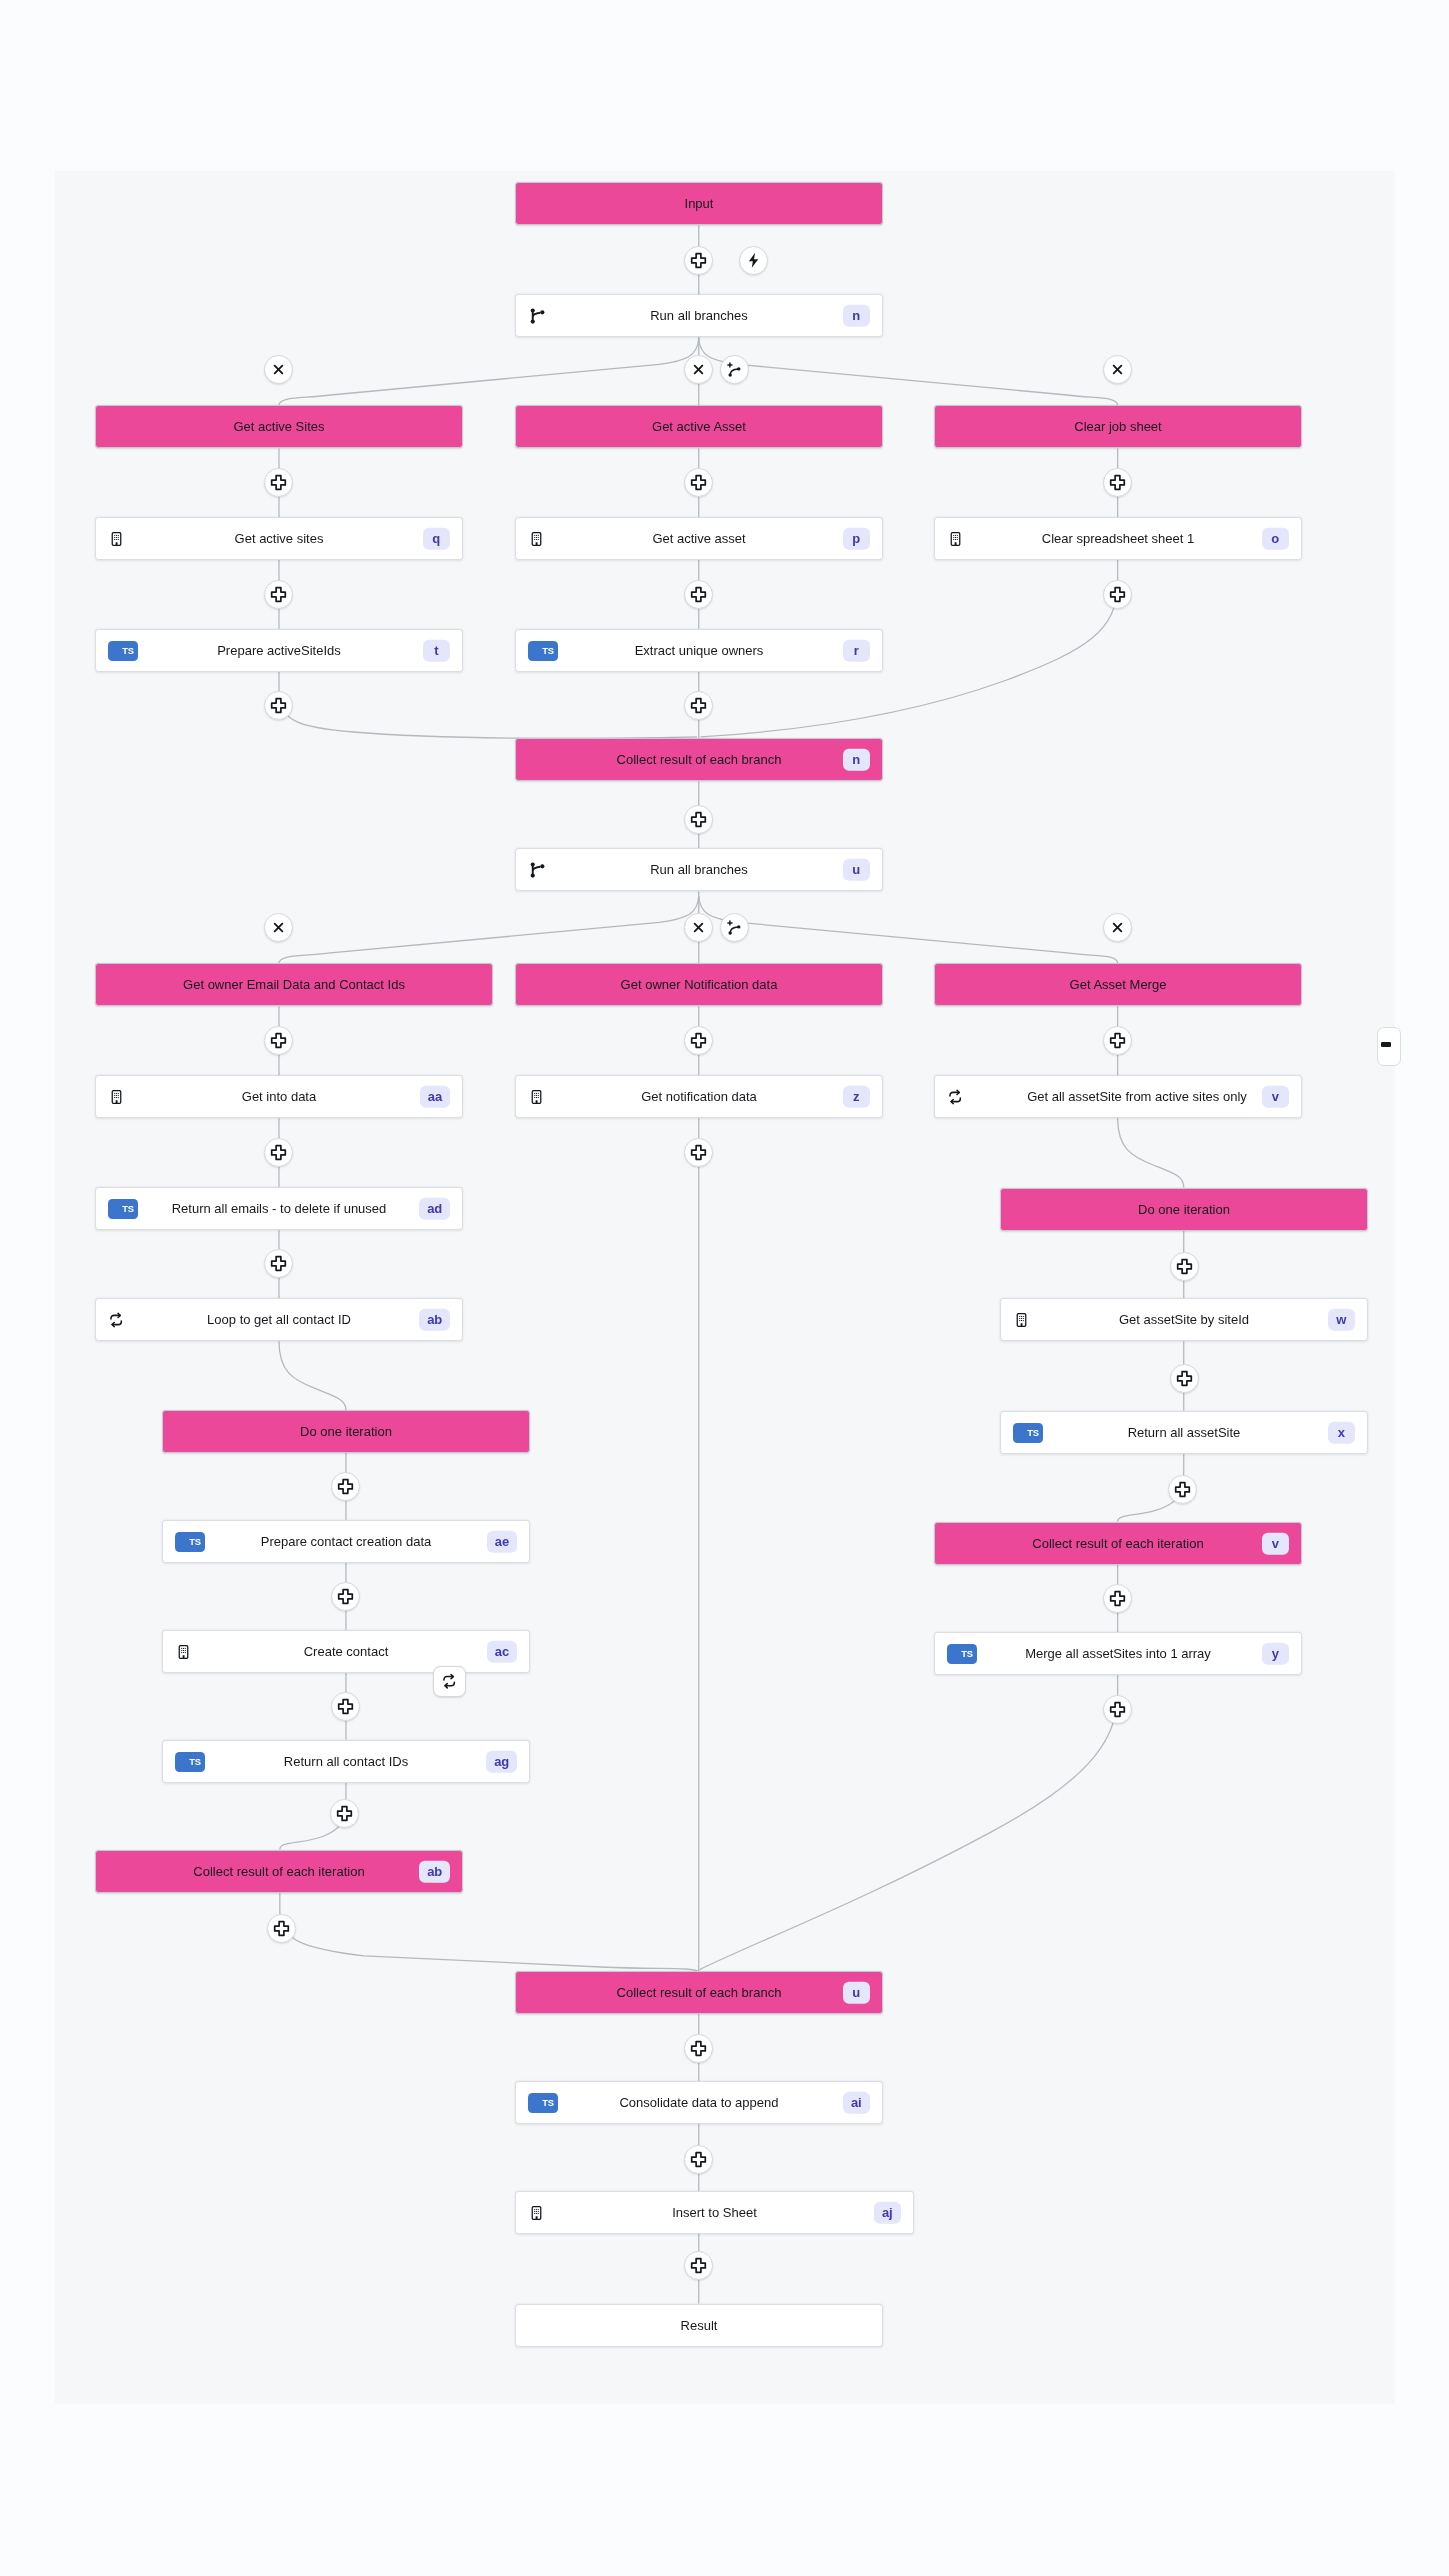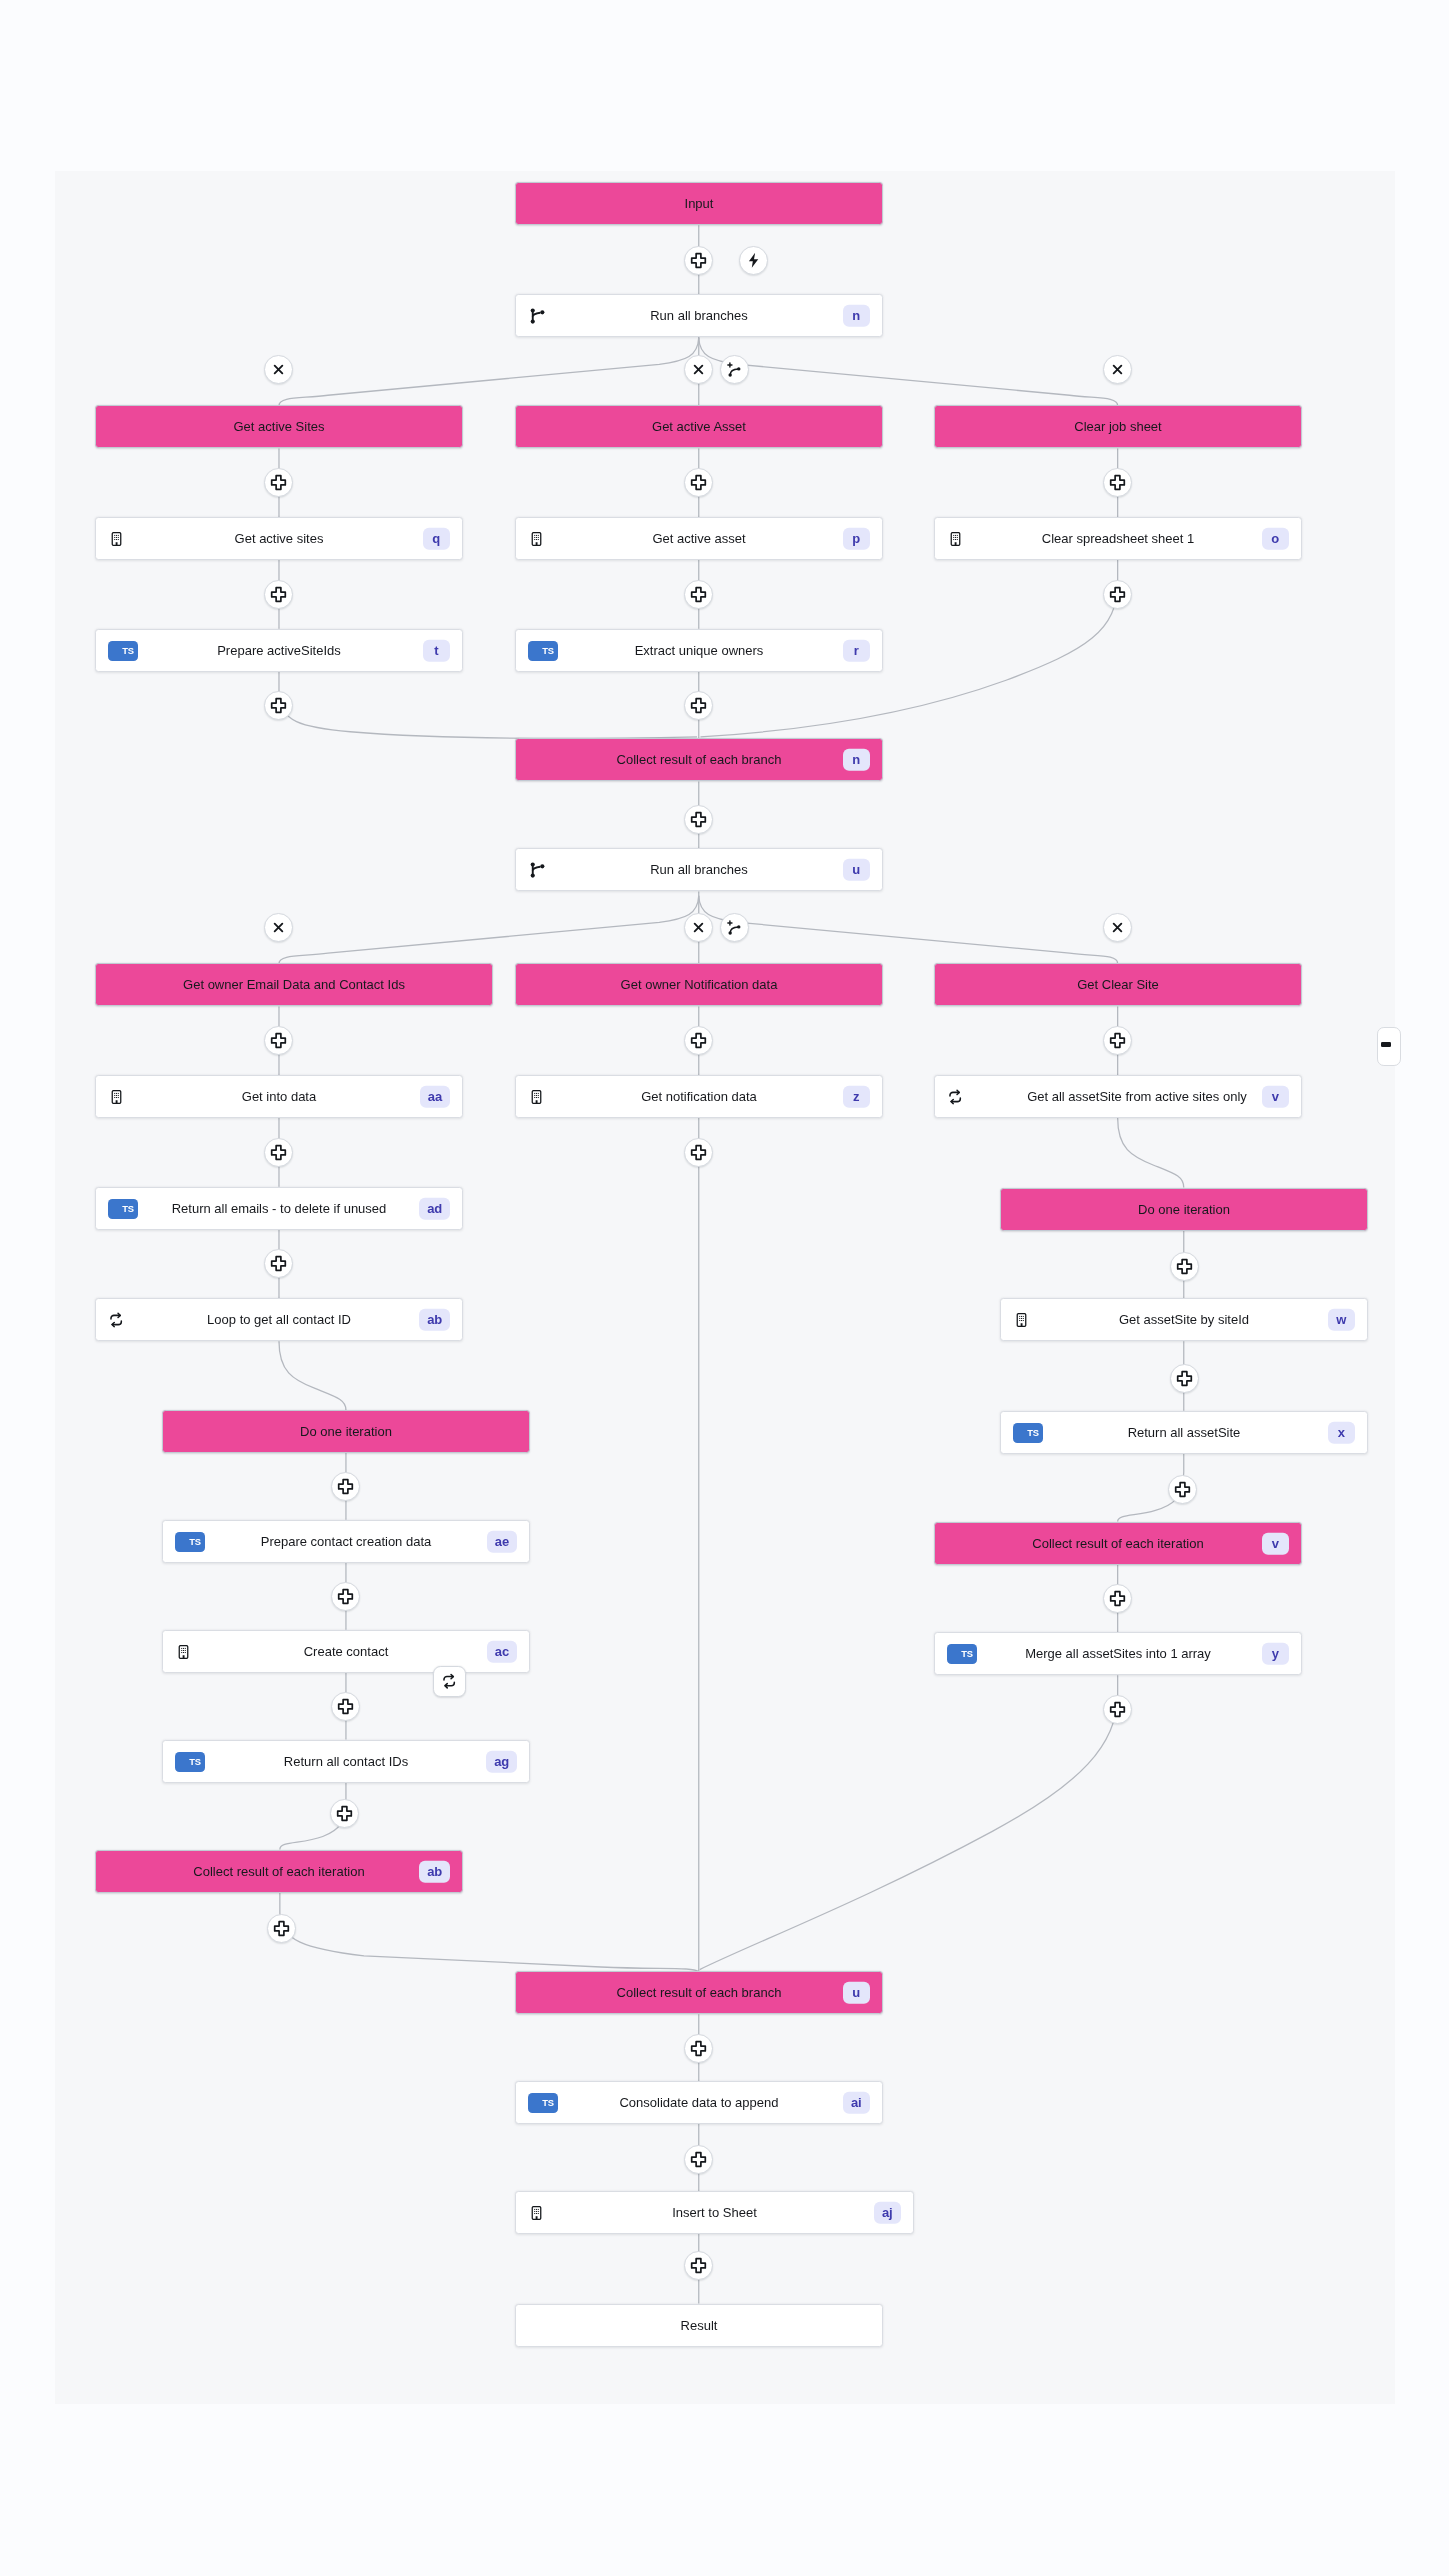--- a/index.html
+++ b/index.html
@@ -207,21 +207,21 @@
       <span class="node-label">Run all branches</span>
       <span class="badge">u</span>
     </div>
     <div class="node section" style="left: 95px; top: 963px; width: 398px;">
       <span class="node-label">Get owner Email Data and Contact Ids</span>
     </div>
     <div class="node section" style="left: 515px; top: 963px; width: 368px;">
       <span class="node-label">Get owner Notification data</span>
     </div>
     <div class="node section" style="left: 934px; top: 963px; width: 368px;">
-      <span class="node-label">Get Clear Site</span>
+      <span class="node-label">Get Asset Merge</span>
     </div>
     <div class="node task" style="left: 95px; top: 1075px; width: 368px;">
       <span class="icon">
         <svg width="17" height="17" viewBox="0 0 20 20">
           <rect x="5" y="2.4" width="10" height="15.2" rx="1.3" fill="none" stroke="#15181c" stroke-width="1.5"></rect>
           <g fill="#15181c">
             <rect x="7.3" y="5.2" width="1.2" height="1.2"></rect>
             <rect x="9.4" y="5.2" width="1.2" height="1.2"></rect>
             <rect x="11.5" y="5.2" width="1.2" height="1.2"></rect>
             <rect x="7.3" y="7.6" width="1.2" height="1.2"></rect>

